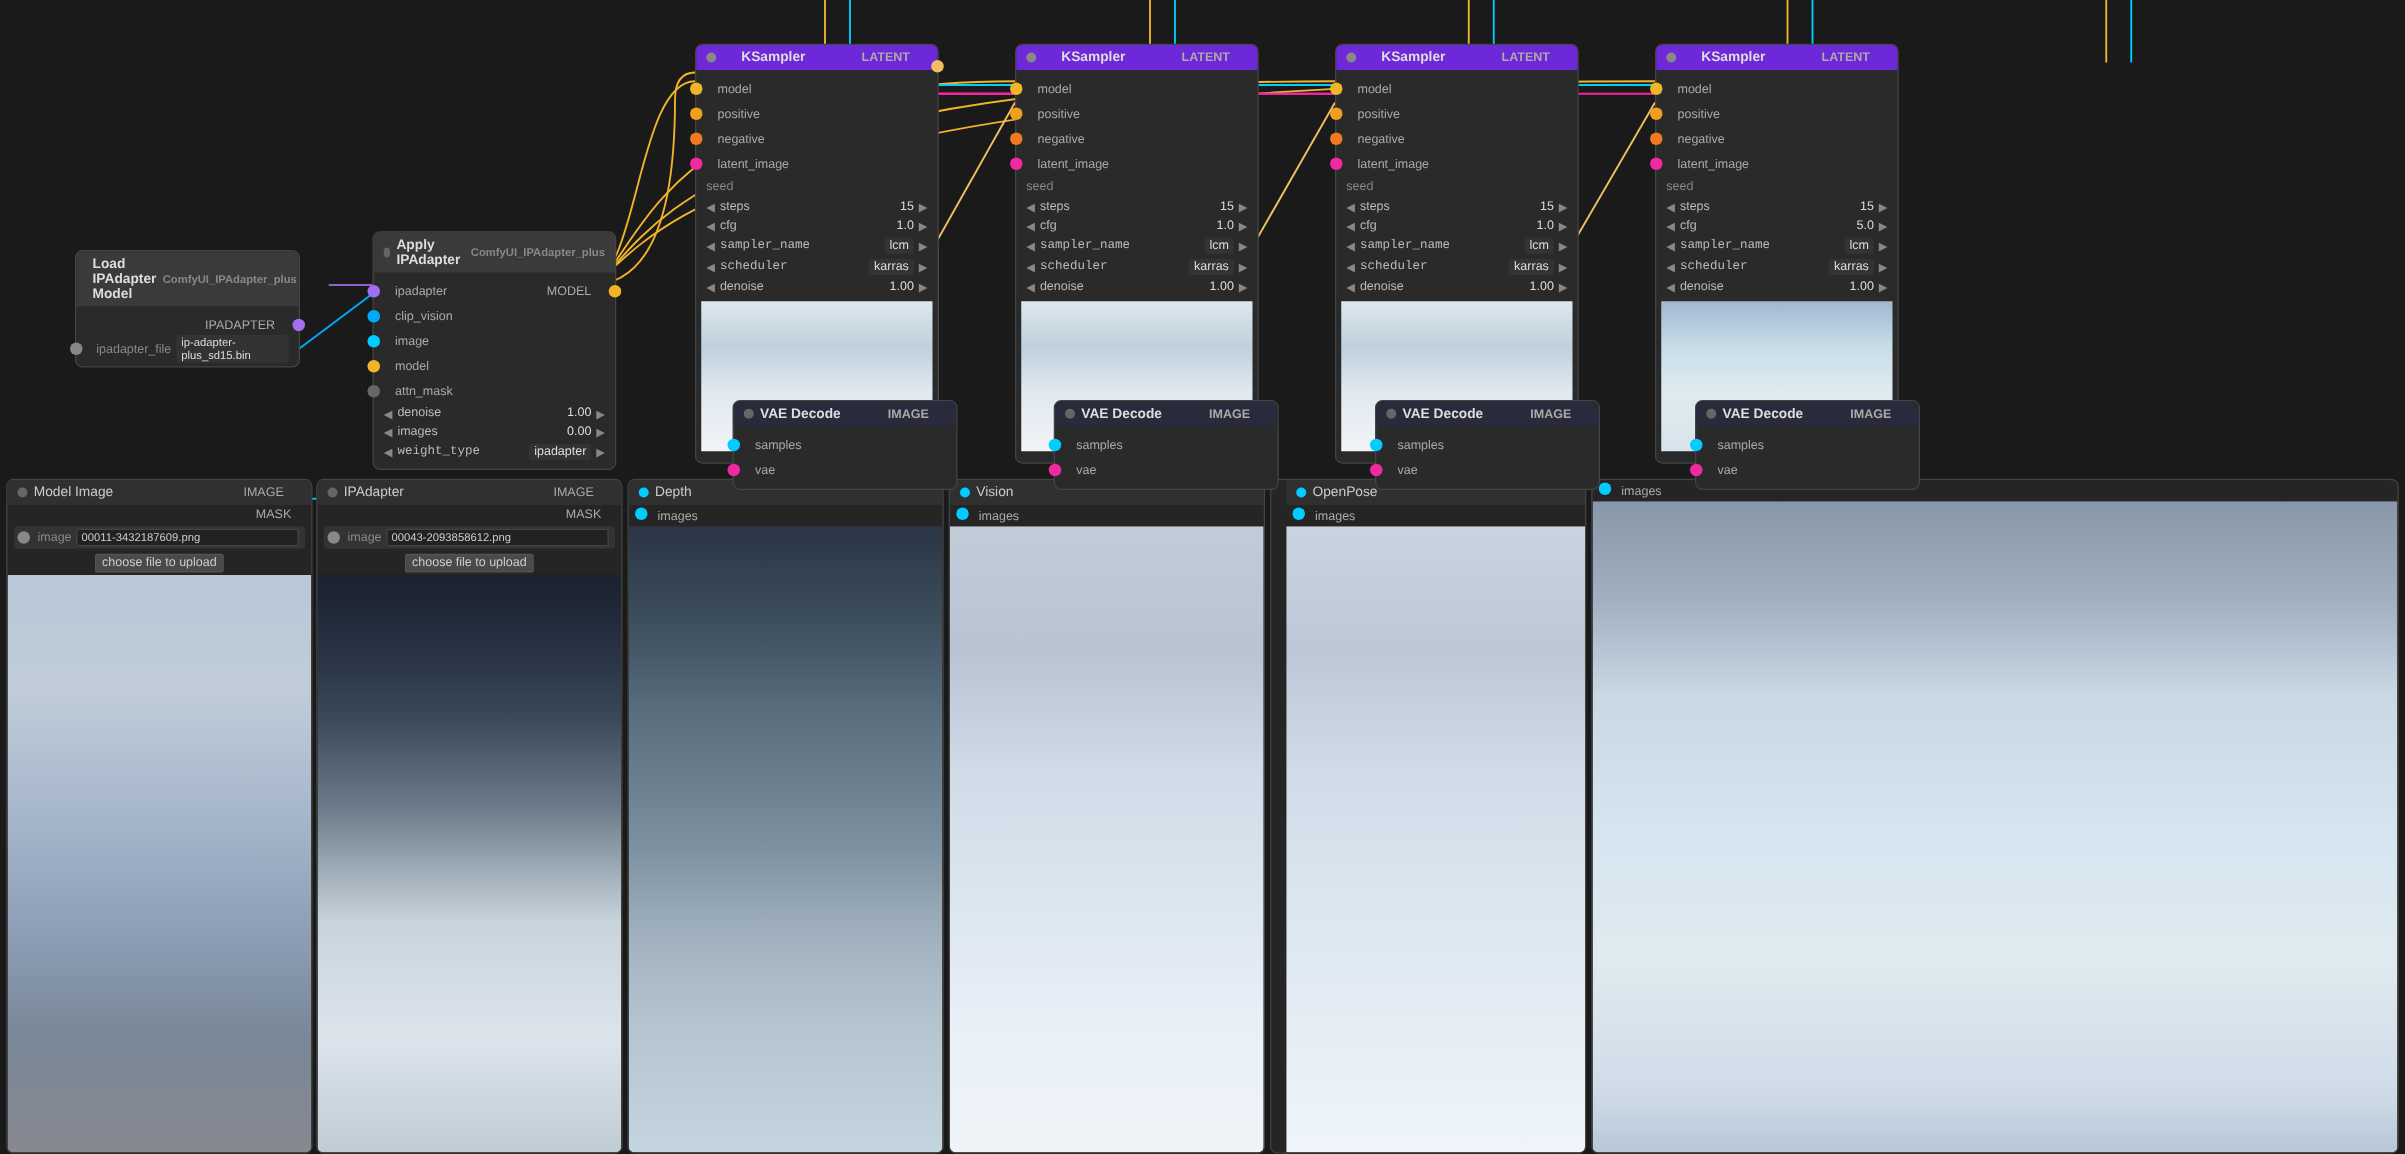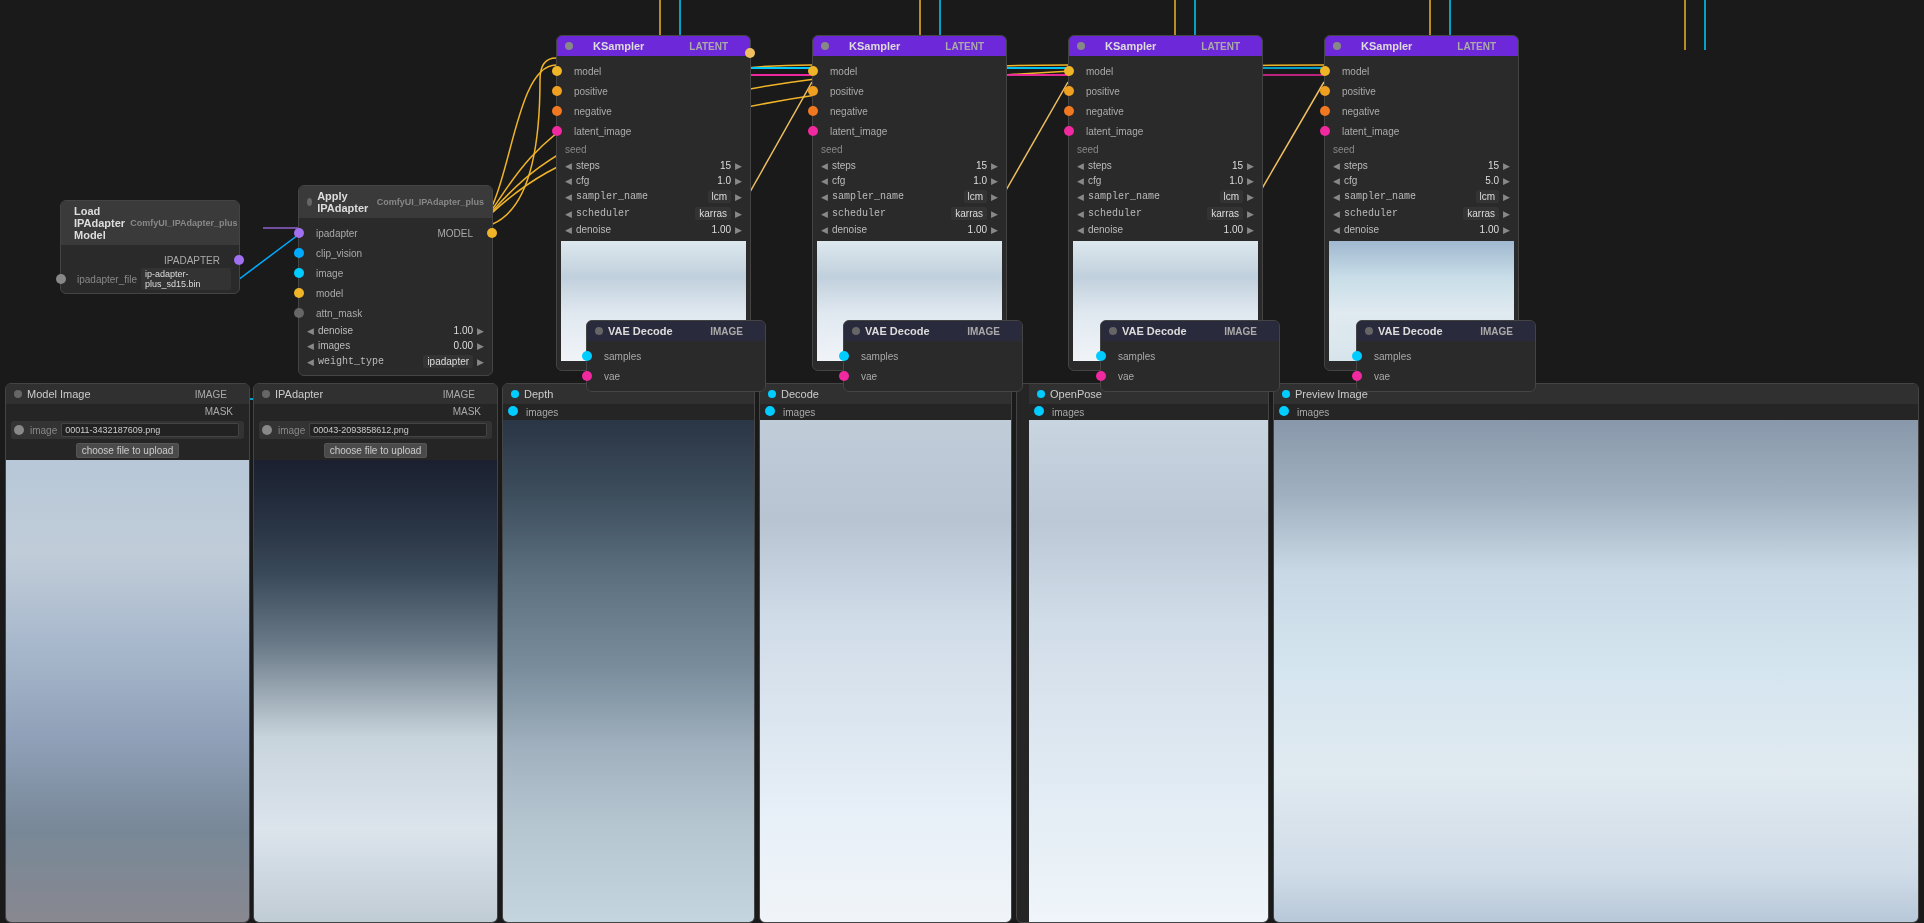--- a/index.html
+++ b/index.html
@@ -726,21 +726,21 @@
       <span style="font-size:10px;color:#aaa;">images</span>
     </div>
     <div class="bottom-node-image">
       <div style="background:linear-gradient(180deg,#2a3545 0%,#3d4e5d 15%,#5a6e7d 30%,#7a8e9d 50%,#a0b0be 65%,#b5c5d0 80%,#c5d5e0 100%);"></div>
     </div>
   </div>
 
   <div class="bottom-node" style="position:absolute;left:759px;top:383px;width:253px;bottom:0;">
     <div class="bottom-node-title">
       <span class="dot" style="background:#00ccff;width:8px;height:8px;border-radius:50%;display:inline-block;"></span>
-      <span>Decode</span>
+      <span>Vision</span>
     </div>
     <div style="padding:2px 5px;">
       <span class="port" style="background:#00ccff;position:relative;display:inline-block;margin-right:5px;"></span>
       <span style="font-size:10px;color:#aaa;">images</span>
     </div>
     <div class="bottom-node-image">
       <div style="background:linear-gradient(180deg,#c0ccd8 0%,#b8c4d2 20%,#d0dce8 40%,#dce6f0 60%,#e8f0f8 80%,#f0f4f8 100%);"></div>
     </div>
   </div>
 
@@ -752,24 +752,20 @@
     <div style="padding:2px 5px;">
       <span class="port" style="background:#00ccff;position:relative;display:inline-block;margin-right:5px;"></span>
       <span style="font-size:10px;color:#aaa;">images</span>
     </div>
     <div class="bottom-node-image">
       <div style="background:linear-gradient(180deg,#c8d4e0 0%,#bcc8d5 20%,#d0dce8 40%,#dce6f0 60%,#e5eef5 80%,#eff5fa 100%);"></div>
     </div>
   </div>
 
   <div class="bottom-node" style="position:absolute;left:1273px;top:383px;right:5px;bottom:0;">
-    <div class="bottom-node-title">
-      <span class="dot" style="background:#00ccff;width:8px;height:8px;border-radius:50%;display:inline-block;"></span>
-      <span>Preview Image</span>
-    </div>
     <div style="padding:2px 5px;">
       <span class="port" style="background:#00ccff;position:relative;display:inline-block;margin-right:5px;"></span>
       <span style="font-size:10px;color:#aaa;">images</span>
     </div>
     <div class="bottom-node-image">
       <div style="background:linear-gradient(180deg,#8898aa 0%,#a0b0c0 15%,#c8d8e4 30%,#d5e5f0 50%,#e0eaf0 70%,#d0dce8 90%,#b8c8d8 100%);"></div>
     </div>
   </div>
 
 </div>

